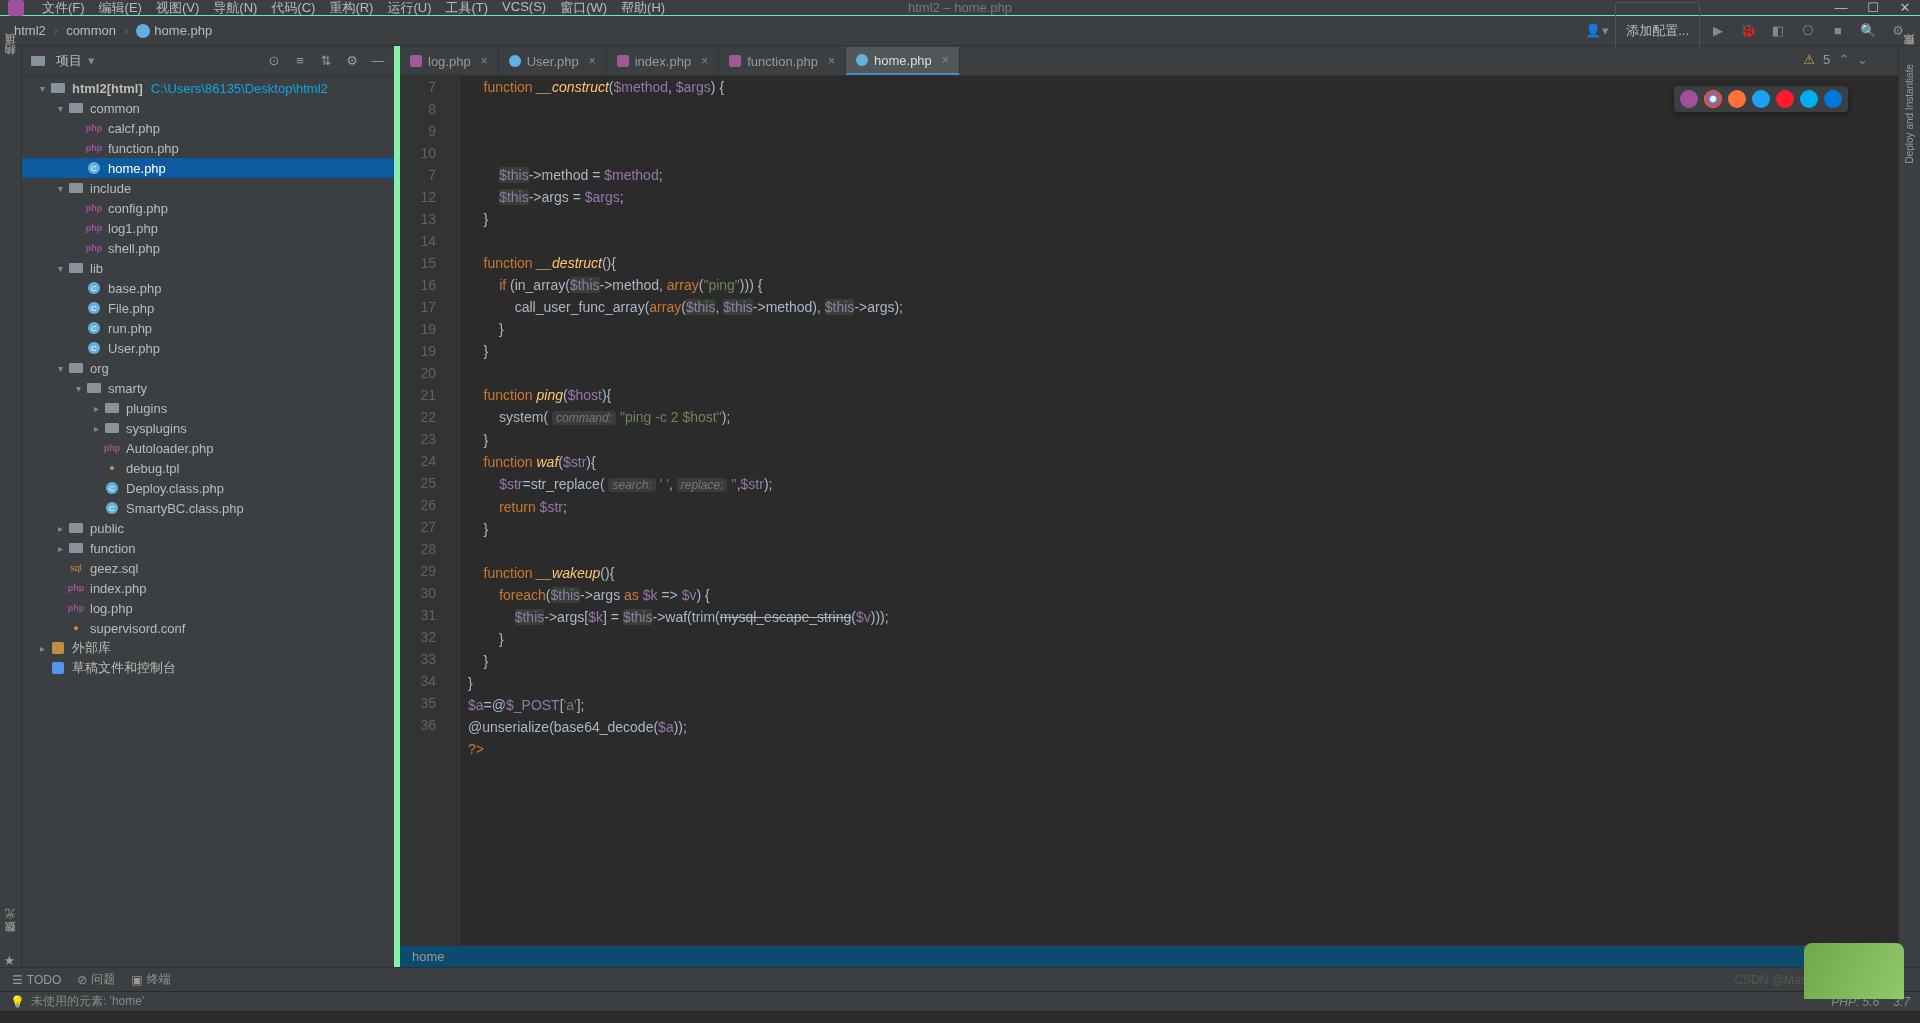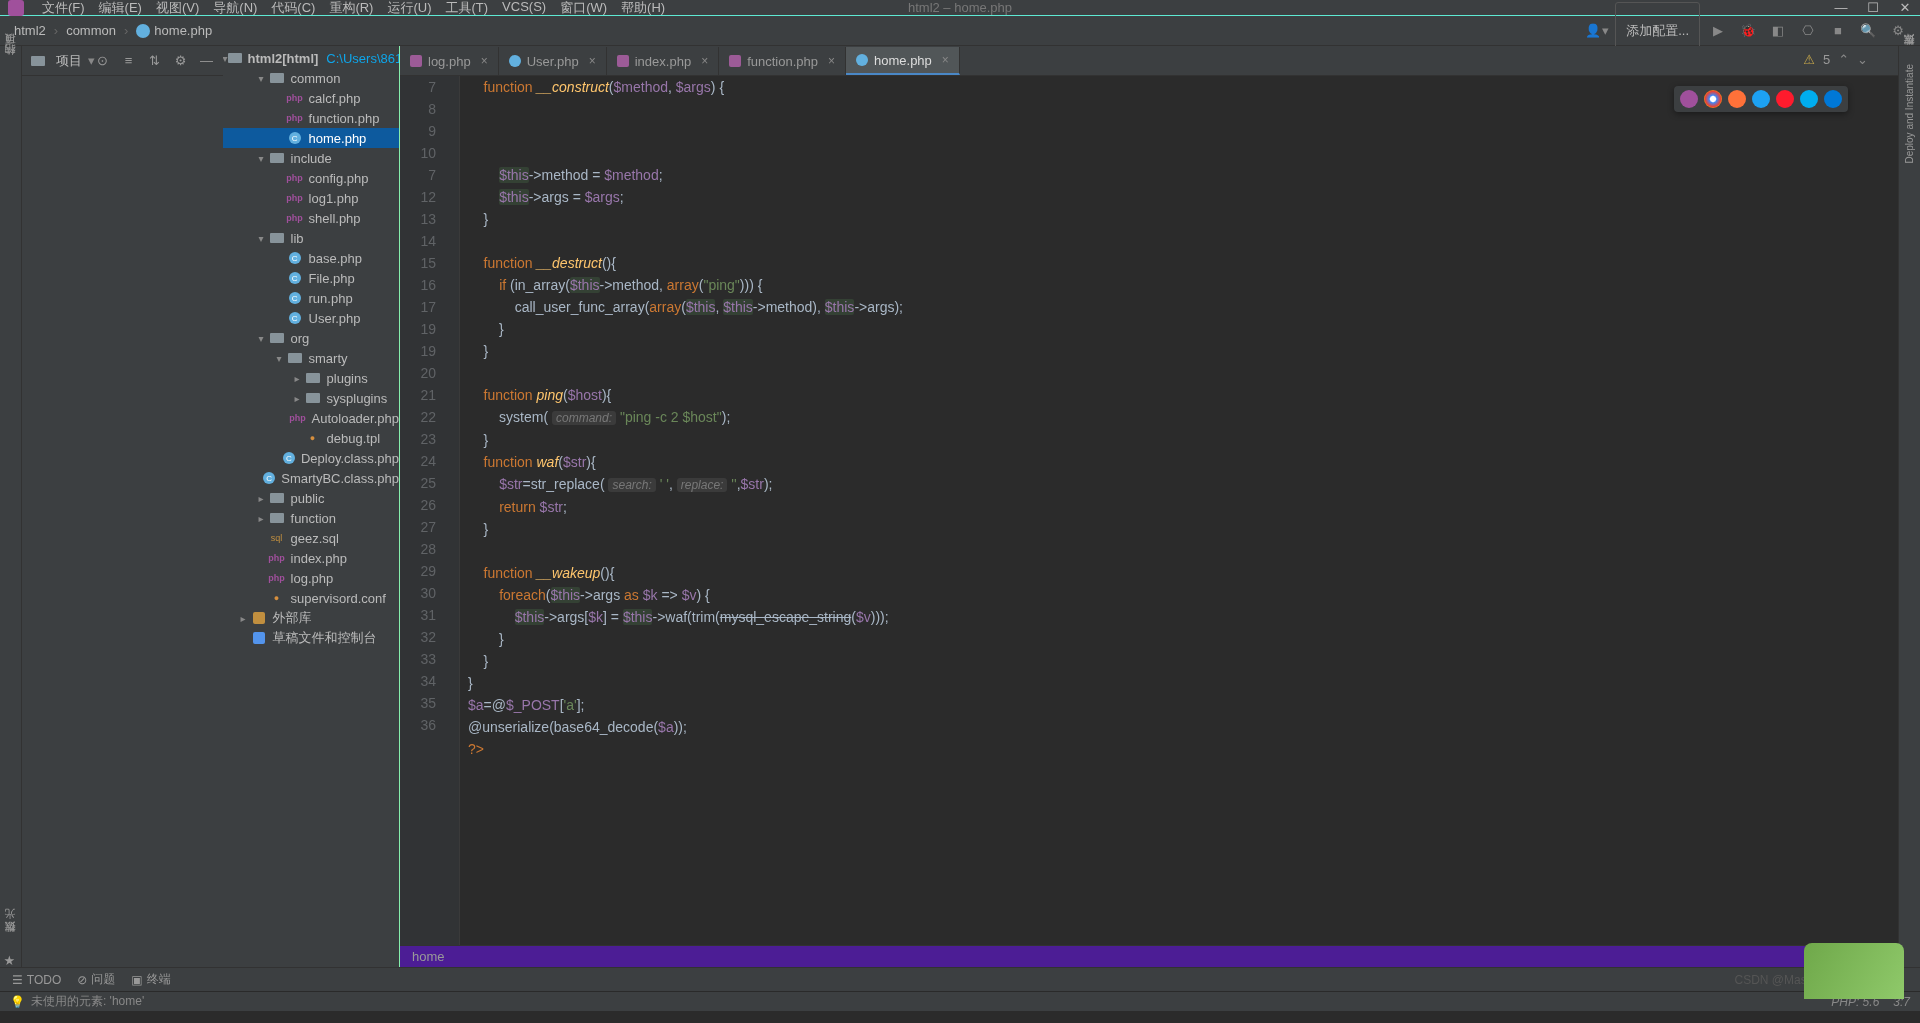--- a/index.html
+++ b/index.html
@@ -22,21 +22,21 @@
 .nav-btn { width: 24px; height: 24px; color: #888; cursor: pointer; display:flex;align-items:center;justify-content:center; }
 .add-config { border: 1px solid #555; padding: 19px 10px; border-radius: 3px; color: #bbb; cursor: pointer; }
 
 .main-area { display: flex; height: calc(100% - 28px - 30px - 24px - 20px); }
 
 .left-gutter { width: 22px; background: #3c3f41; border-right: 1px solid #323232; display:flex;flex-direction:column;align-items:center;padding-top:6px;gap:12px;}
 .gutter-label { writing-mode: vertical-rl; font-size:11px; color:#999; cursor:pointer; transform: rotate(180deg); }
 .gutter-icon { width:14px;height:14px;cursor:pointer;color:#999; }
 .right-gutter { width: 22px; background: #3c3f41; border-left: 1px solid #323232; display:flex;flex-direction:column;align-items:center;padding-top:8px;gap:10px;}
 
-.project-panel { width: 378px; background: #3c3f41; border-right: 1px solid #86efac; display:flex;}
+.project-panel { width: 378px; background: #3c3f41; border-right: 6px solid #86efac; display:flex;flex-direction:column; }
 .panel-header { height: 30px; display:flex;align-items:center;padding:0 8px;border-bottom:1px solid #323232; }
 .panel-header-title { display:flex;align-items:center;gap:4px;flex:1; }
 .panel-header-icons { display:flex;gap:10px; }
 .panel-icon { width:16px;height:16px;color:#999;cursor:pointer; display:flex;align-items:center;justify-content:center;}
 
 .tree { flex:1; overflow:auto; padding: 2px 0; }
 .tree-row { height: 20px; display:flex;align-items:center;cursor:pointer;white-space:nowrap; }
 .tree-row.selected { background: #0d5a9e; color:#fff; }
 .tree-indent { display:inline-block; }
 .tree-chev { width: 10px; color:#888; font-size:10px; }
@@ -55,21 +55,21 @@
 .tab.active { background:#515658;color:#ddd;border-bottom:2px solid #4a88c7; }
 .tab-close { color:#888;font-size:12px;margin-left:4px;cursor:pointer; }
 .tab .fi-php-ico{width:12px;height:12px;background:#9c5b97;border-radius:2px;}
 .tab .fi-c-ico{width:12px;height:12px;background:#62b0df;border-radius:50%;}
 
 .code-wrap { flex:1;display:flex;overflow:hidden;font-family:"JetBrains Mono","Consolas",monospace;font-size:14px;line-height:22px; }
 .gutter-nums { width:46px;background:#313335;color:#606366;text-align:right;padding:0 10px 0 0;user-select:none; }
 .gutter-fold { width:14px;background:#313335;border-right:1px solid #3a3a3a; }
 .code { flex:1;padding:0 8px;white-space:pre;color:#a9b7c6;position:relative;}
 .k{color:#cc7832;} .fn{color:#ffc66d;font-style:italic;} .v{color:#9876aa;} .s{color:#6a8759;} .hl{background:#344134;border-radius:2px;} .hint{color:#787878;background:#3b3b3b;padding:0 4px;border-radius:3px;font-style:italic;font-size:12px;} .st{text-decoration:line-through;}
-.breadcrumb-bottom{height:22px;border-top:1px solid #323232;display:flex;align-items:center;padding:0 12px;color:#999;background:#4c1d95;}
+.breadcrumb-bottom{height:22px;border-top:1px solid #323232;display:flex;align-items:center;padding:0 12px;color:#999;background:#0c4a6e;}
 
 .browser-icons { position:absolute;top:40px;right:50px;display:flex;gap:6px;background:#3c3f41;padding:4px 6px;border-radius:4px;box-shadow:0 2px 6px rgba(0,0,0,0.4); }
 .b-icon{width:18px;height:18px;border-radius:50%;cursor:pointer;}
 
 .inspect-bar{position:absolute;right:30px;top:6px;display:flex;align-items:center;gap:8px;color:#999;}
 .warn-ico{color:#c9a94a;}
 
 .status-bar { height:24px;background:#3c3f41;border-top:1px solid #323232;display:flex;align-items:center;padding:0 12px;font-size:12px;color:#999; }
 .status-left{display:flex;gap:16px;align-items:center;}
 .status-item{display:flex;gap:4px;align-items:center;cursor:pointer;}

